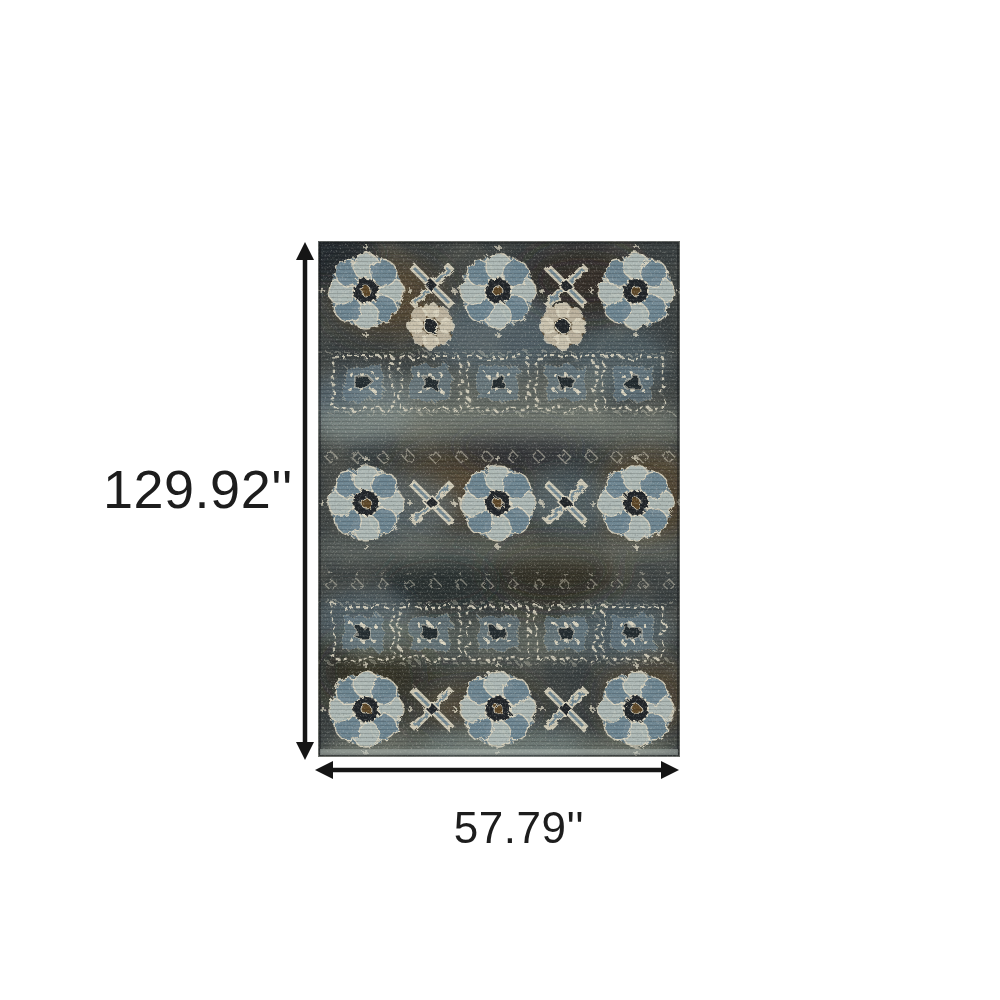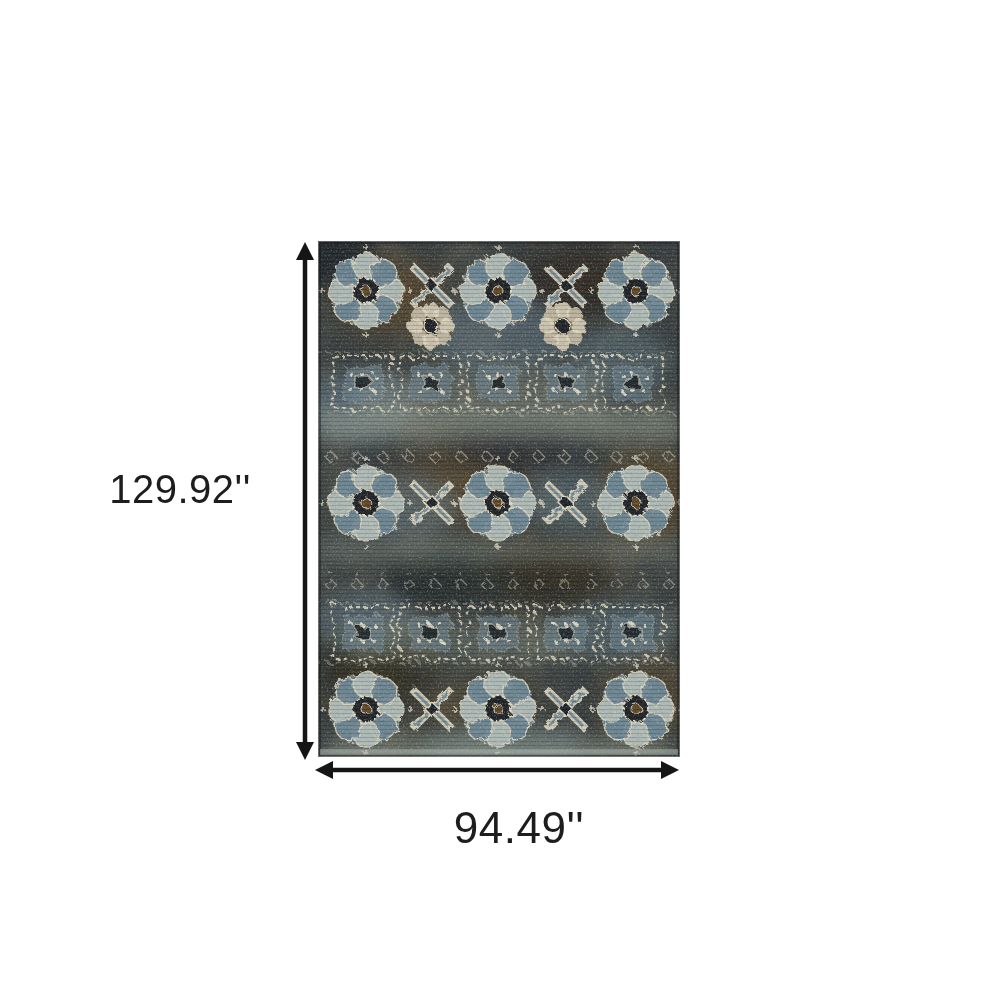--- a/index.html
+++ b/index.html
@@ -15,21 +15,21 @@
   }
   .rug svg{display:block;width:100%;height:100%;}
   .dim-arrow{position:absolute;overflow:visible;}
   .dim-v{left:292px;top:240px;}
   .dim-h{left:306px;top:759px;}
   .dim-label{
     position:absolute;color:var(--label,#1d1d1d);
     text-align:center;white-space:nowrap;
     letter-spacing:0.5px;
   }
-  .dim-label.height{left:95px;top:461px;width:170px;font-size:40px;line-height:56px;}
+  .dim-label.height{left:103px;top:461px;width:170px;font-size:54px;line-height:56px;}
   .dim-label.width{left:409px;top:799px;width:220px;font-size:44px;line-height:58px;}
 </style>
 </head>
 <body>
 
 <div class="stage">
 
   <div class="rug">
     <svg viewBox="0 0 362 516" preserveAspectRatio="none">
       <defs>
@@ -207,14 +207,14 @@
     <polygon points="13,520 4,502 22,502" style="fill:var(--arrow,#151515)"></polygon>
   </svg>
 
   <svg class="dim-arrow dim-h" width="382" height="22">
     <line x1="21" y1="11" x2="361" y2="11" style="stroke:var(--arrow,#151515)" stroke-width="4.5"></line>
     <polygon points="9,11 27,2 27,20" style="fill:var(--arrow,#151515)"></polygon>
     <polygon points="373,11 355,2 355,20" style="fill:var(--arrow,#151515)"></polygon>
   </svg>
 
   <div class="dim-label height">129.92''</div>
-  <div class="dim-label width">94.49''</div>
+  <div class="dim-label width">57.79''</div>
 </div>
 
 </body></html>

